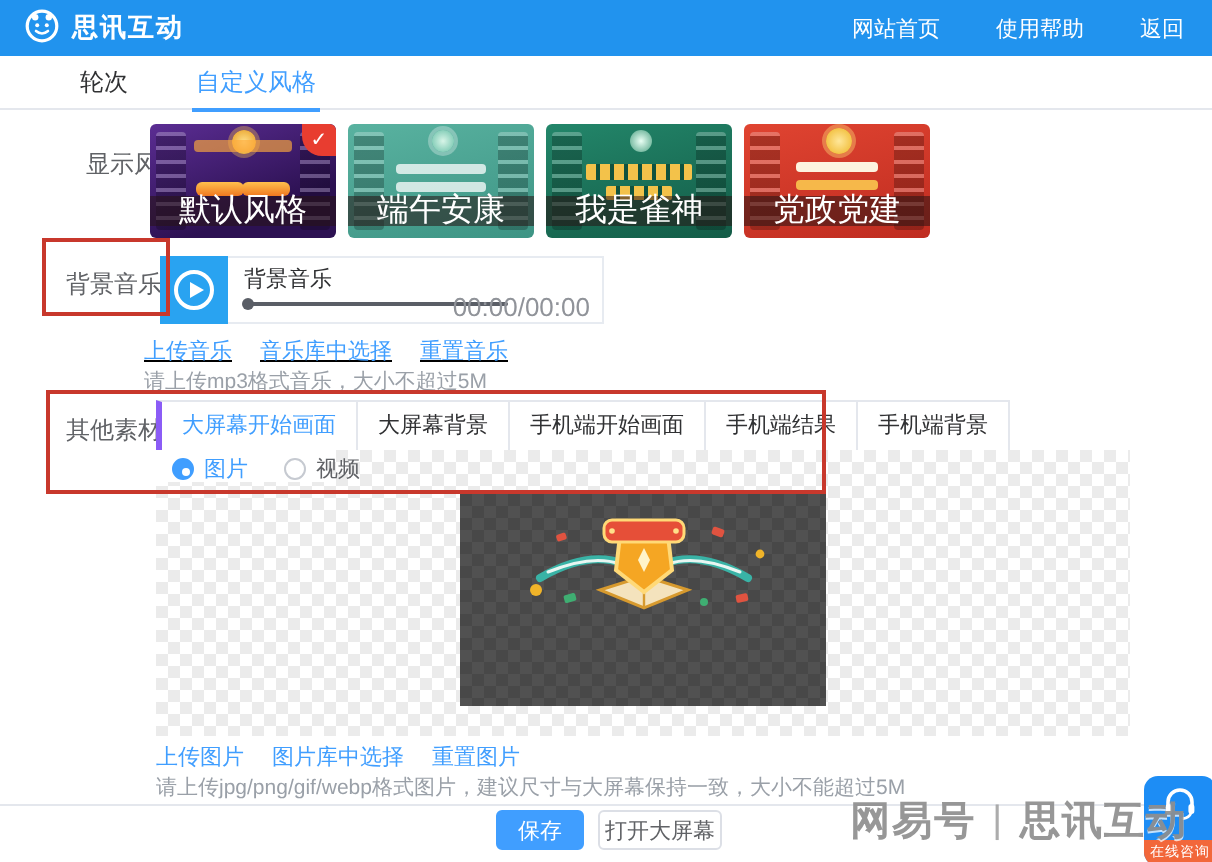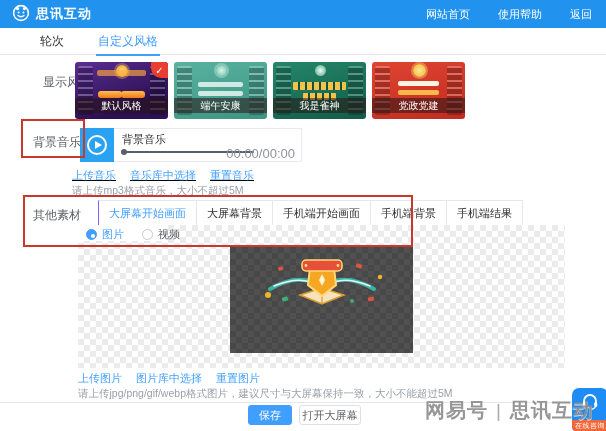--- a/index.html
+++ b/index.html
@@ -19,21 +19,21 @@
   .ttab.active { color:#409eff; }
   .ttab.active::after { content:""; position:absolute; left:-2px; right:-2px; bottom:0; height:2px; background:#409eff; }
 
   .sec-label { position:absolute; font-size:12px; color:#606266; }
 
   
   .thumbs { position:absolute; left:75px; top:62px; display:flex; gap:6px; }
   .thumb { position:relative; width:93px; height:57px; border-radius:3px; overflow:hidden; cursor:pointer; flex:none; }
   .sidecol { position:absolute; top:4px; bottom:4px; width:15px; border-radius:2px; background:repeating-linear-gradient(to bottom, rgba(255,255,255,.30) 0 2px, rgba(0,0,0,.28) 2px 7px); opacity:.85; }
   .sidecol.l { left:3px; } .sidecol.r { right:3px; }
-  .tband { position:absolute; left:0; right:0; bottom:6px; height:15px; background:rgba(40,20,20,.55); color:#fff; font-size:10px; display:flex; align-items:center; justify-content:center; }
+  .tband { position:absolute; left:0; right:0; bottom:6px; height:15px; background:rgba(40,20,20,.55); color:#fff; font-size:16px; display:flex; align-items:center; justify-content:center; }
   .t1 { background:linear-gradient(160deg,#5b2d93,#2c1152 70%); }
   .t1 .badge { position:absolute; left:50%; top:3px; width:12px; height:12px; margin-left:-6px; border-radius:50%; background:radial-gradient(#ffe08a,#e69b1f); box-shadow:0 0 0 2px rgba(255,200,80,.35); }
   .t1 .bar { position:absolute; top:29px; width:24px; height:7px; border-radius:3px; background:linear-gradient(#ffc04d,#f07820); }
   .t1 .bar.b1 { left:23px; } .t1 .bar.b2 { right:23px; }
   .t1 .head { position:absolute; left:22px; right:22px; top:8px; height:6px; border-radius:2px; background:rgba(255,170,60,.65); }
   .t2 { background:linear-gradient(165deg,#59b2a0,#3d9484); }
   .t2 .badge { position:absolute; left:50%; top:3px; width:11px; height:11px; margin-left:-5px; border-radius:50%; background:radial-gradient(#d8f5e8,#67bfa7); box-shadow:0 0 0 2px rgba(255,255,255,.3); }
   .t2 .row { position:absolute; left:24px; right:24px; height:5px; border-radius:2px; background:rgba(255,255,255,.75); }
   .t3 { background:linear-gradient(165deg,#23866a,#135c47); }
   .t3 .tiles { position:absolute; left:20px; right:20px; top:20px; height:8px; background:repeating-linear-gradient(to right,#f3c24a 0 5px,#10523e 5px 7px); border-radius:1px; }
@@ -60,21 +60,21 @@
   .slider-handle { position:absolute; left:-1px; top:-2px; width:6px; height:6px; border-radius:50%; background:#5a5e66; }
   .player-time { position:absolute; right:6px; top:17px; font-size:13px; color:#909399; }
 
   .link-row { position:absolute; display:flex; gap:14px; }
   .link-row a { font-size:11px; color:#409eff; text-decoration:none; cursor:pointer; }
   .hint { position:absolute; font-size:10.5px; color:#9aa0a8; }
 
   
   .mtabs { position:absolute; left:78px; top:200px; display:flex; height:26px; }
   .mtab { border:1px solid #e4e7ed; border-left:none; padding:0 10px; font-size:11px; color:#303133; line-height:24px; background:#fff; cursor:pointer; white-space:nowrap; }
-  .mtab:first-child { border-left:1px solid #8b5cf6;margin-left:20px; }
+  .mtab:first-child { border-left:3px solid #8b5cf6; }
   .mtab.active { color:#409eff; border-bottom-color:#fff; }
 
   
   .radio-bg { position:absolute; left:78px; top:225px; width:86px; height:16px; background:#fff; }
   .radio-row { position:absolute; left:86px; top:227px; display:flex; gap:18px; align-items:center; }
   .radio { display:flex; align-items:center; gap:5px; cursor:pointer; }
   .rdot { width:11px; height:11px; border-radius:50%; border:1px solid #c6cad1; background:#fff; position:relative; flex:none; }
   .radio.sel .rdot { border-color:#409eff; background:#409eff; }
   .radio.sel .rdot::after { content:""; position:absolute; left:3.5px; top:3.5px; width:4px; height:4px; border-radius:50%; background:#fff; }
   .radio .rlabel { font-size:11px; color:#606266; }
@@ -198,22 +198,22 @@
     <a>音乐库中选择</a>
     <a>重置音乐</a>
   </div>
   <span class="hint" style="left:72px; top:184px;">请上传mp3格式音乐，大小不超过5M</span>
 
   <span class="sec-label" style="left:33px; top:207px;">其他素材</span>
   <div class="mtabs">
     <div class="mtab active">大屏幕开始画面</div>
     <div class="mtab">大屏幕背景</div>
     <div class="mtab">手机端开始画面</div>
+    <div class="mtab">手机端结果</div>
     <div class="mtab">手机端背景</div>
-    <div class="mtab">手机端结果</div>
   </div>
 
   <div class="checker">
     <div class="preview">
       <span class="logo-art">
         <svg width="132" height="56" viewBox="0 0 132 56">
           <path d="M14,34 Q38,20 56,27" fill="none" stroke="#39b3a6" stroke-width="4" stroke-linecap="round"></path>
           <path d="M118,34 Q94,20 76,27" fill="none" stroke="#39b3a6" stroke-width="4" stroke-linecap="round"></path>
           <path d="M18,31 Q40,22 54,27" fill="none" stroke="#e8f6f2" stroke-width="1.5" stroke-linecap="round"></path>
           <path d="M114,31 Q92,22 78,27" fill="none" stroke="#e8f6f2" stroke-width="1.5" stroke-linecap="round"></path>

